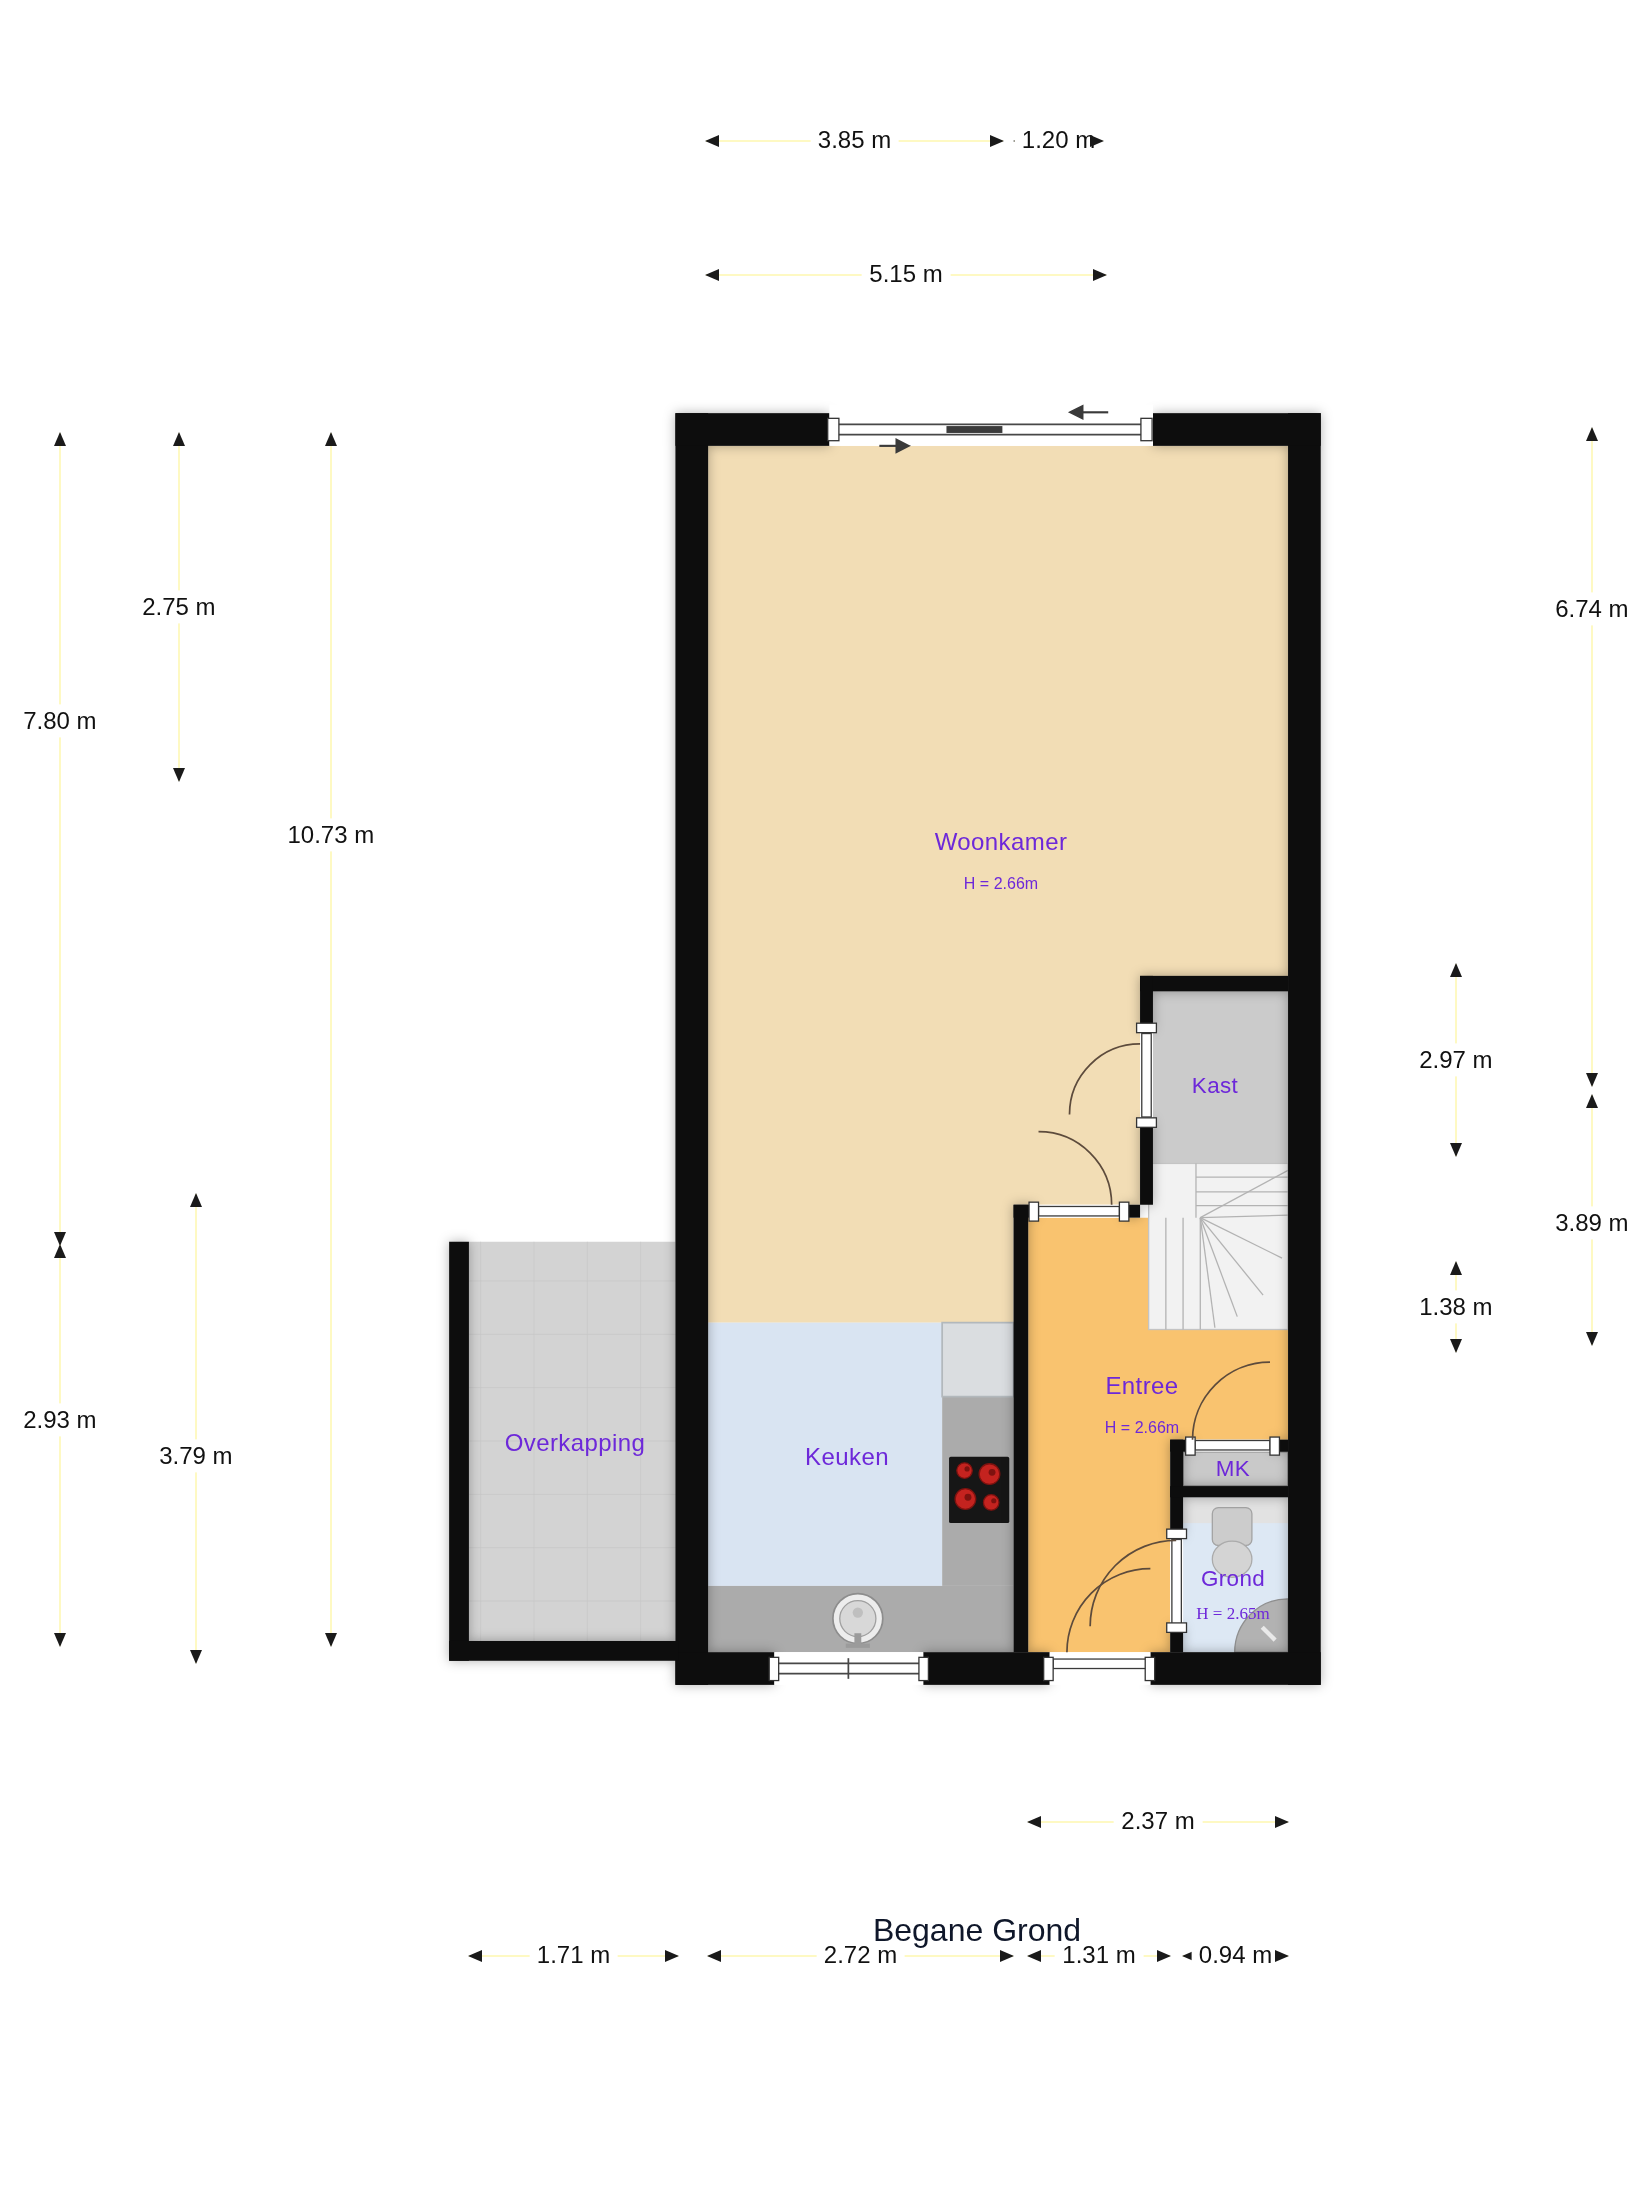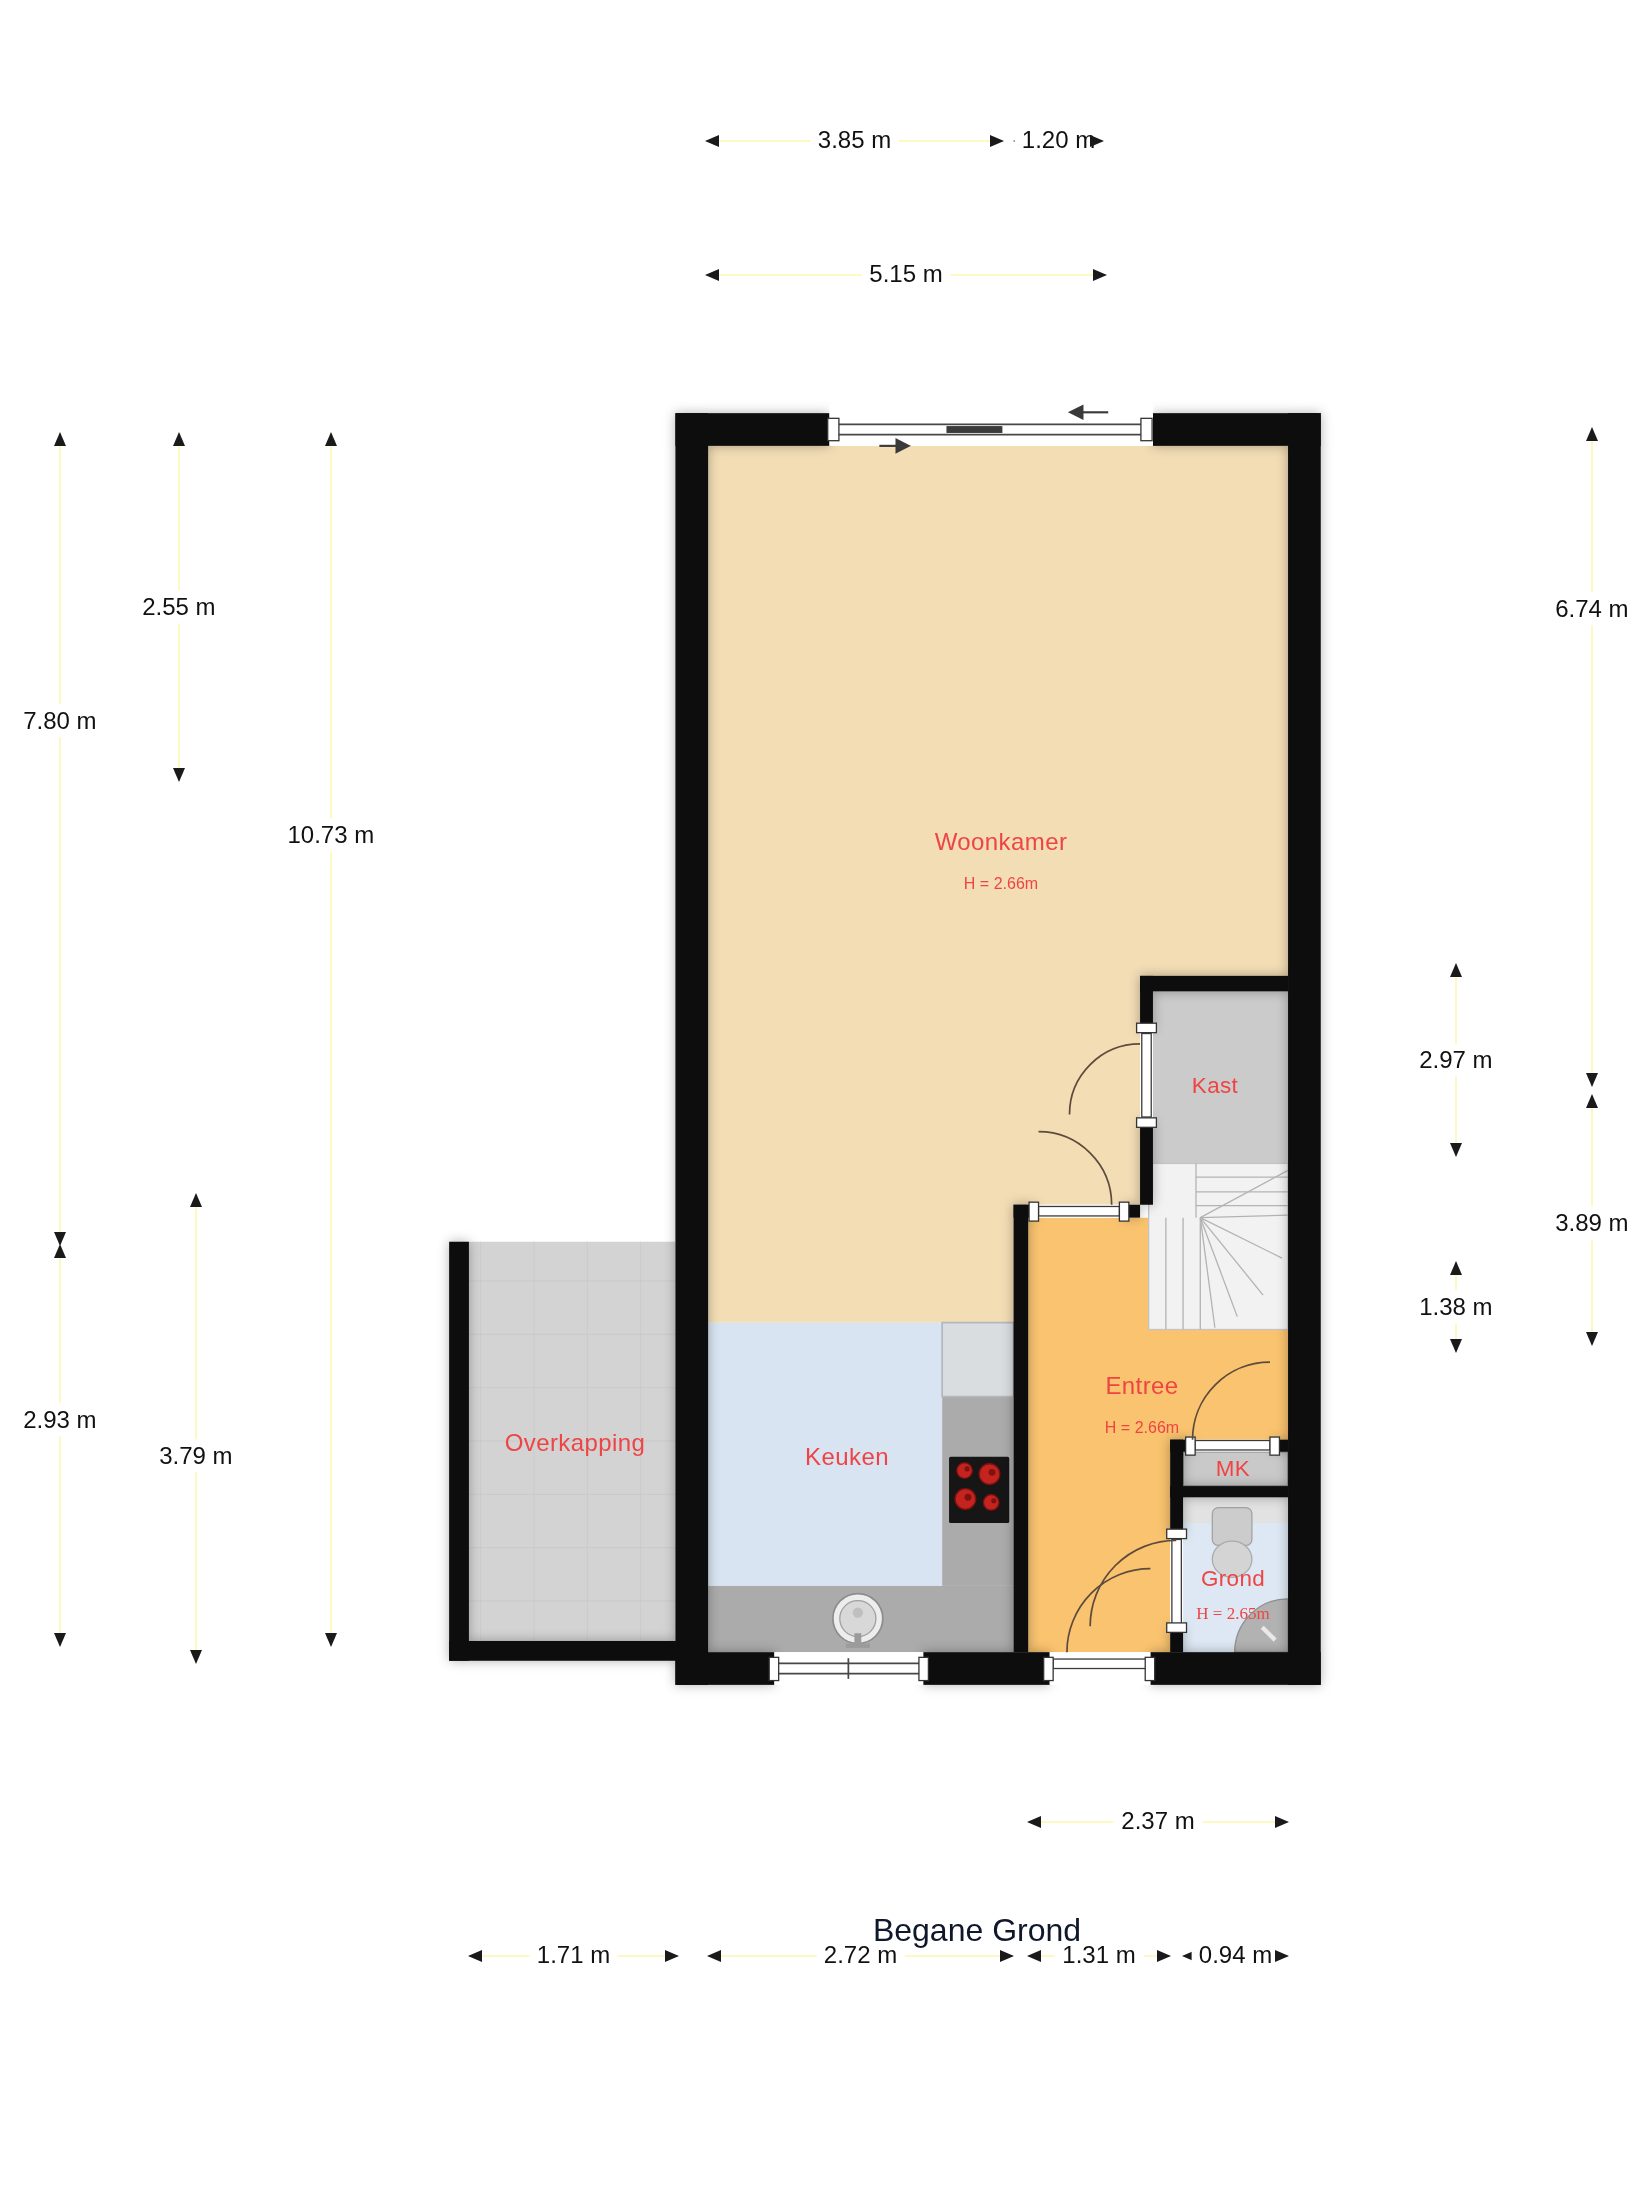--- a/index.html
+++ b/index.html
@@ -3,21 +3,21 @@
 <meta charset="utf-8">
 <style>
   :root{
     --c-wall:#0d0d0d; --c-woonkamer:#f2ddb5; --c-entree:#f9c36f; --c-keuken:#d9e4f2;
     --c-toilet:#dde8f4; --c-kast:#cbcbcb; --c-mk:#c9c9c9; --c-overkapping:#d3d3d3; --c-counter:#ababab;
   }
   html,body{margin:0;padding:0;background:#ffffff;}
   #stage{position:relative;width:1652px;height:2203px;background:#fff;overflow:hidden;
          font-family:"Liberation Sans", sans-serif;color:#1c1c1c;}
   #plan-svg{position:absolute;left:0;top:0;}
-  .room-label{position:absolute;transform:translate(-50%,-50%);text-align:center;white-space:nowrap;color:#ef4444;z-index:4;}
+  .room-label{position:absolute;transform:translate(-50%,-50%);text-align:center;white-space:nowrap;color:#6d28d9;z-index:4;}
   .rname{font-size:24px;letter-spacing:0.4px;}
   .rname-sm{font-size:22.4px;}
   .rsub{font-size:16px;margin-top:19px;}
   .rsub-sm{font-size:17px;margin-top:12px;font-family:Liberation Serif, serif;}
   .dim{position:absolute;background:#fef9c3;z-index:3;}
   .dim-h{height:1.7px;}
   .dim-v{width:1.7px;}
   .dim-h::before{content:"";position:absolute;left:-0.9px;top:50%;transform:translateY(-50%);
     border-top:6px solid transparent;border-bottom:6px solid transparent;border-right:14.6px solid #1a1a1a;}
   .dim-h::after{content:"";position:absolute;right:-0.9px;top:50%;transform:translateY(-50%);
@@ -228,21 +228,21 @@
       <div class="dim dim-h" style="left: 1014px; top: 140px; width: 89px; text-align: right;">
         <span class="dlbl">1.20 m</span>
       </div>
       <div class="dim dim-h" style="left: 706px; top: 274px; width: 400px;">
         <span class="dlbl">5.15 m</span>
       </div>
       <div class="dim dim-v" style="left: 59px; top: 433px; height: 812px;">
         <span class="dlbl" style="top: 288px;">7.80 m</span>
       </div>
       <div class="dim dim-v" style="left: 178px; top: 433px; height: 348px;">
-        <span class="dlbl">2.55 m</span>
+        <span class="dlbl">2.75 m</span>
       </div>
       <div class="dim dim-v" style="left: 330px; top: 433px; height: 1213px;">
         <span class="dlbl" style="top: 402px;">10.73 m</span>
       </div>
       <div class="dim dim-v" style="left: 59px; top: 1245px; height: 401px;">
         <span class="dlbl" style="top: 175px;">2.93 m</span>
       </div>
       <div class="dim dim-v" style="left: 195px; top: 1194px; height: 469px;">
         <span class="dlbl" style="top: 262px;">3.79 m</span>
       </div>

